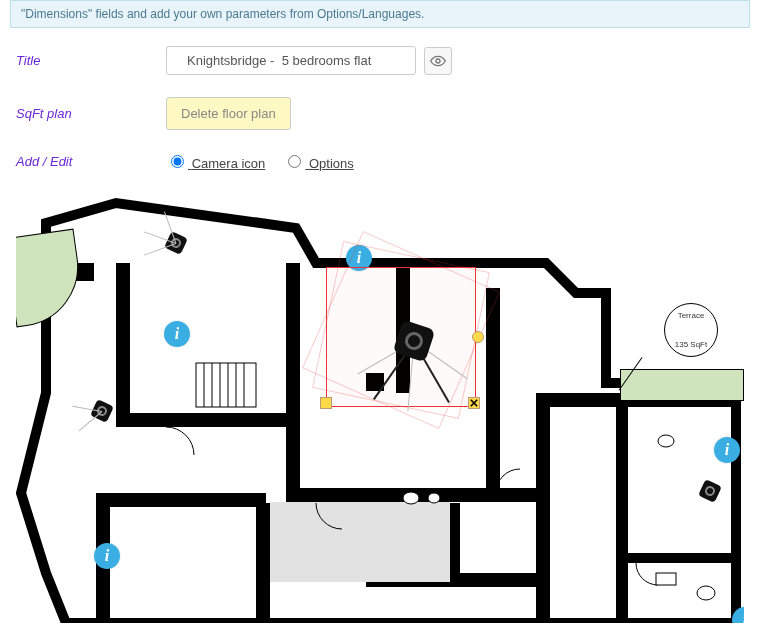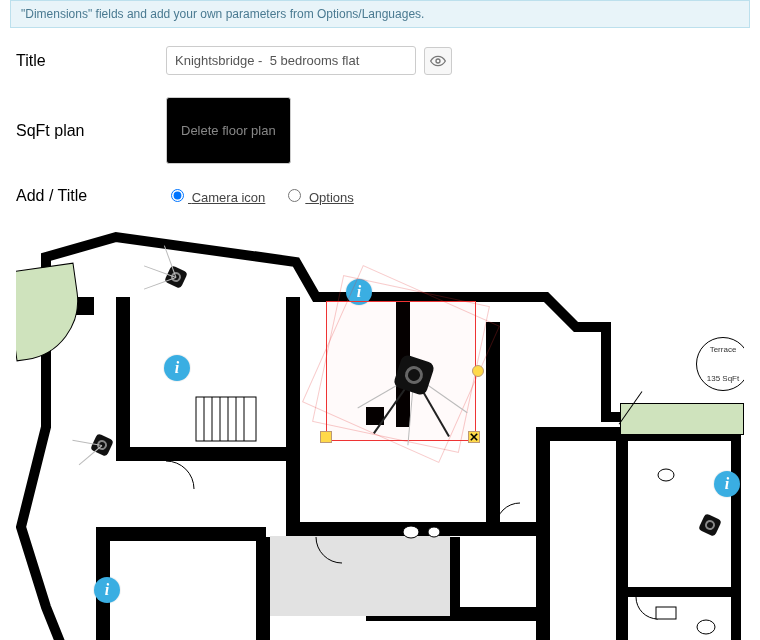--- a/index.html
+++ b/index.html
@@ -22,49 +22,50 @@
     font-size: 12px;
   }
   .form-area { padding: 0 16px; }
   .form-row {
     display: flex;
     align-items: center;
     margin-bottom: 22px;
   }
   .form-label {
     width: 150px;
-    font-size: 16px;
-    color: #000000;
+    font-size: 13px;
+    color: #6d28d9;
+    font-style: italic;
   }
   .text-input {
     width: 250px;
-    padding: 6px 8px;
+    padding: 6px 20px;
     font-size: 13px;
     border: 1px solid #ccc;
     border-radius: 3px;
     color: #555;
   }
   .icon-btn {
     width: 28px;
     height: 28px;
     margin-left: 8px;
     border: 1px solid #ccc;
     border-radius: 3px;
     background: #f7f7f7;
     display: inline-flex;
     align-items: center;
     justify-content: center;
     cursor: pointer;
   }
   .icon-btn svg { display: block; }
   .btn {
-    padding: 25px 14px;
+    padding: 8px 14px;
     font-size: 13px;
     color: #888;
-    background: #000000;
+    background: #fef9c3;
     border: 1px solid #ccc;
     border-radius: 3px;
     cursor: pointer;
     margin-right: 22px;
   }
   .radio-group label {
     margin-right: 18px;
     font-size: 13px;
     color: #444;
     cursor: pointer;
@@ -205,21 +206,21 @@
       </svg>
     </div>
   </div>
 
   <div class="form-row">
     <div class="form-label">SqFt plan</div>
     <button class="btn">Delete floor plan</button>
   </div>
 
   <div class="form-row radio-group">
-    <div class="form-label">Add / Title</div>
+    <div class="form-label">Add / Edit</div>
     <label>
       <input type="radio" name="ae" checked="" style="">
       <span>Camera icon</span>
     </label>
     <label>
       <input type="radio" name="ae" style="">
       <span>Options</span>
     </label>
   </div>
 </div>
@@ -276,21 +277,21 @@
       <ellipse cx="418" cy="305" rx="6" ry="5"></ellipse>
       <ellipse cx="650" cy="248" rx="8" ry="6"></ellipse>
       <rect x="640" y="380" width="20" height="12"></rect>
       <ellipse cx="690" cy="400" rx="9" ry="7"></ellipse>
     </g>
   </svg>
 
   <div class="green-patch" style="left:-6px;top:40px;width:70px;height:90px;border-radius:0 0 60px 0;transform:rotate(-8deg);"></div>
   <div class="green-patch" style="left:604px;top:176px;width:124px;height:32px;border-radius:0;"></div>
 
-  <div class="terrace-circle" style="left:680px;top:110px;gap:20px;">
+  <div class="terrace-circle" style="left:648px;top:110px;gap:20px;">
     <div>Terrace</div>
     <div>135 SqFt</div>
   </div>
   <div class="terrace-line" style="left:626px;top:164px;transform:rotate(125deg);"></div>
 
   <div class="info-bubble" style="left:330px;top:52px;">
     <span>i</span>
   </div>
   <div class="info-bubble" style="left:148px;top:128px;">
     <span>i</span>

